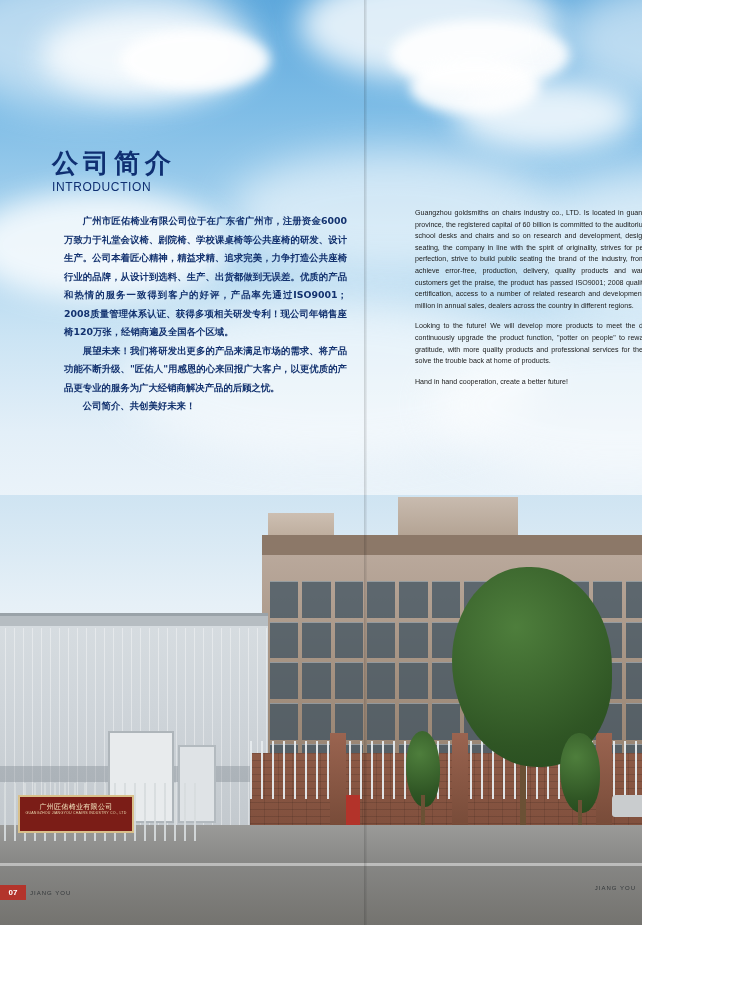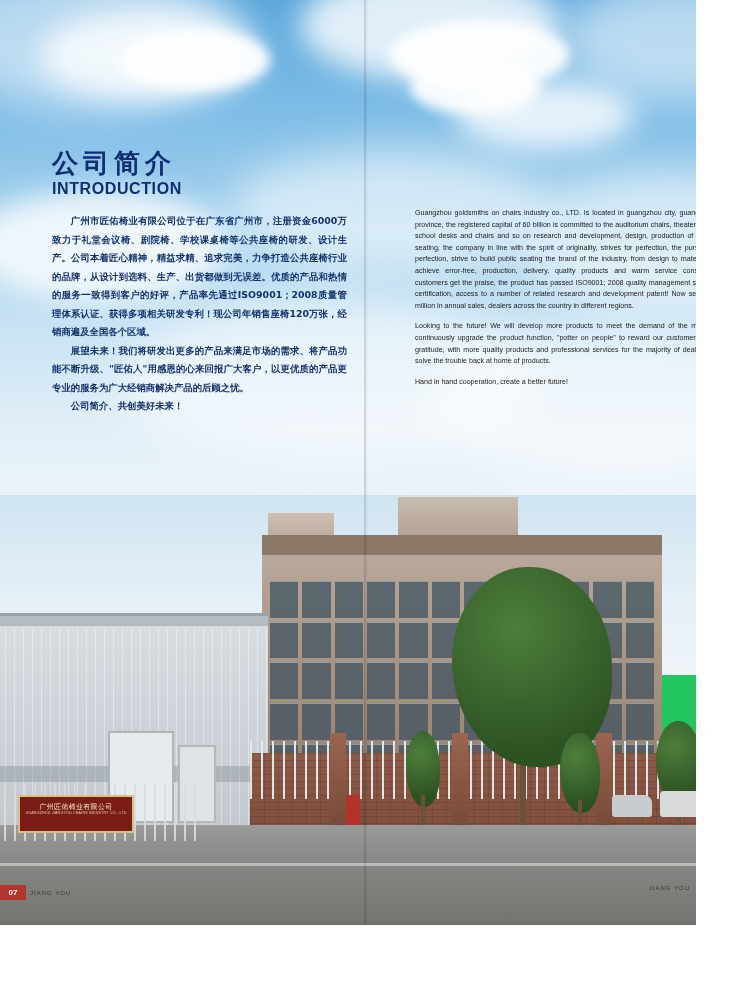--- a/index.html
+++ b/index.html
@@ -8,21 +8,21 @@
     background: #ffffff;
   }
   body {
     width: 730px;
     height: 990px;
     font-family: "Liberation Sans", sans-serif;
     overflow: hidden;
   }
   .page {
     position: relative;
-    width: 696px;
+    width: 642px;
     height: 990px;
     background: #22c55e;
     overflow: hidden;
   }
   
   .sky {
     position: absolute;
     left: 0; top: 0;
     width: 730px; height: 600px;
     background: linear-gradient(to bottom,
@@ -230,39 +230,39 @@
   }
   .heading .cn {
     font-family: "DejaVu Sans", "Liberation Sans", sans-serif;
     font-size: 26px;
     font-weight: bold;
     color: #0f2f72;
     letter-spacing: 5px;
     line-height: 30px;
   }
   .heading .en {
-    font-size: 16px;
-    font-weight: bold;
+    font-size: 12px;
+    font-weight: normal;
     color: #0f2f72;
     letter-spacing: .6px;
     margin-top: 2px;
   }
   .cn-body {
     position: absolute;
     left: 52px; top: 212px;
     width: 295px;
     z-index: 6;
     font-family: "DejaVu Sans", "Liberation Sans", sans-serif;
     font-size: 9.4px;
     line-height: 18.5px;
     color: #13326f;
     text-align: justify;
     font-weight: bold;
   }
-  .cn-body p { margin: 0 0 0 0; text-indent: 2em; }
+  .cn-body p { margin: 0 0 0 12px; text-indent: 2em; }
   .en-body {
     position: absolute;
     left: 415px; top: 208px;
     width: 300px;
     z-index: 6;
     font-size: 7.1px;
     line-height: 11.6px;
     color: #1a1a1a;
     text-align: justify;
   }

